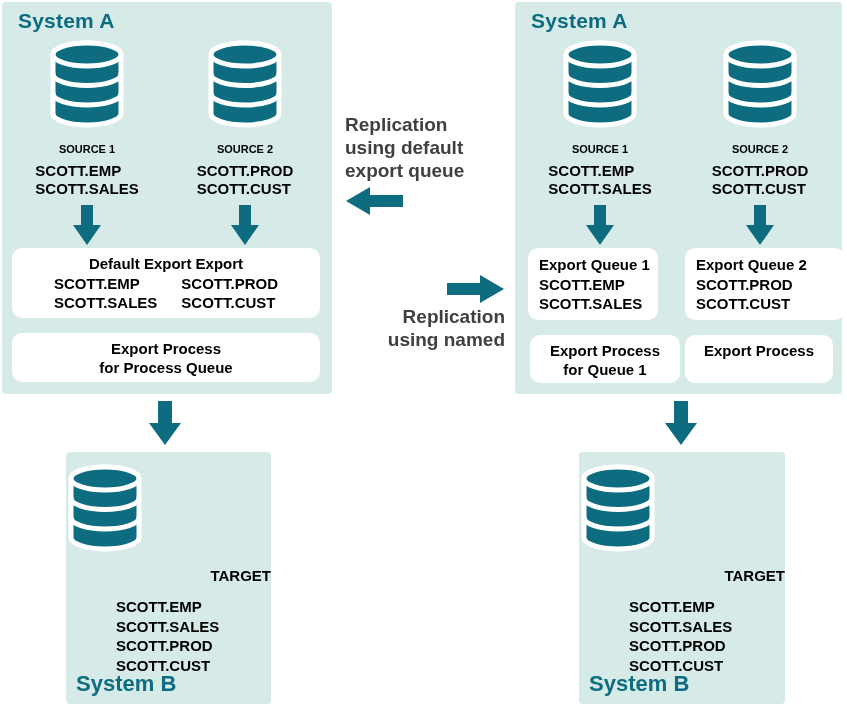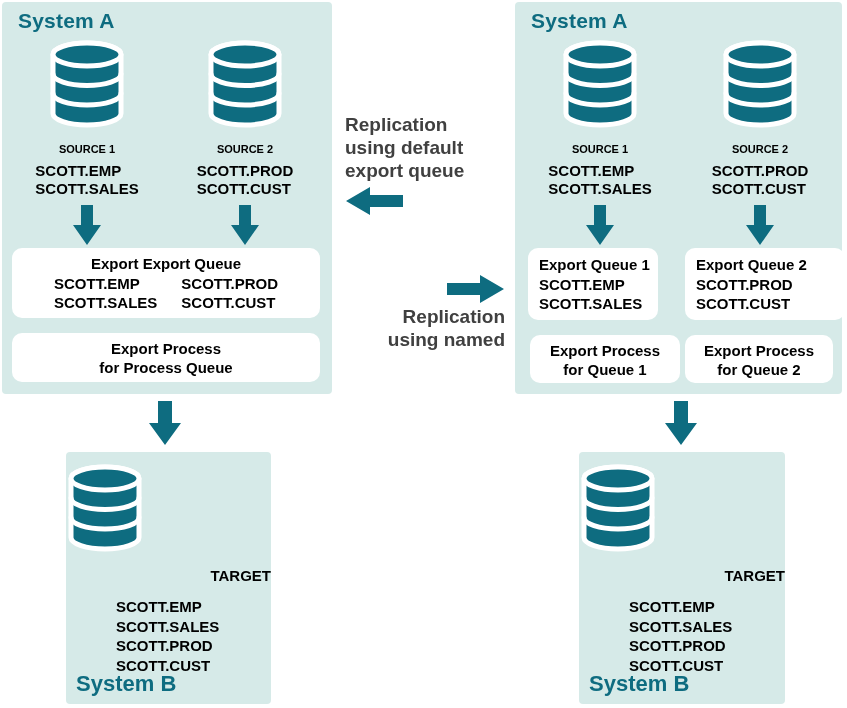--- a/index.html
+++ b/index.html
@@ -99,21 +99,21 @@
     </div>
 
     <span class="arrow-abs icon-arrow-down-sm" style="left:71px; top:203px;"><svg width="28" height="40" viewBox="0 0 28 40" xmlns="http://www.w3.org/2000/svg">
           <polygon points="8,0 20,0 20,20 28,20 14,40 0,20 8,20" fill="#0e6c80"></polygon>
         </svg></span>
     <span class="arrow-abs icon-arrow-down-sm" style="left:229px; top:203px;"><svg width="28" height="40" viewBox="0 0 28 40" xmlns="http://www.w3.org/2000/svg">
           <polygon points="8,0 20,0 20,20 28,20 14,40 0,20 8,20" fill="#0e6c80"></polygon>
         </svg></span>
 
     <div class="wbox centered" id="box-queue">
-      <div>Export Export Queue</div>
+      <div>Default Export Export</div>
       <div class="queue-cols">
         <div class="qcol">
           <div>SCOTT.EMP</div>
           <div>SCOTT.SALES</div>
         </div>
         <div class="qcol">
           <div>SCOTT.PROD</div>
           <div>SCOTT.CUST</div>
         </div>
       </div>
@@ -181,21 +181,20 @@
       <div>SCOTT.PROD</div>
       <div>SCOTT.CUST</div>
     </div>
 
     <div class="wbox pbox" id="pbox-1">
       <div>Export Process</div>
       <div>for Queue 1</div>
     </div>
     <div class="wbox pbox" id="pbox-2">
       <div>Export Process</div>
-      <div>for Queue 2</div>
     </div>
   </div>
 
   <div class="mid-label" id="label-default">
     <div>Replication</div>
     <div>using default</div>
     <div>export queue</div>
   </div>
   <span class="arrow-abs icon-arrow-left" style="left:346px; top:187px;"><svg width="57" height="28" viewBox="0 0 57 28" xmlns="http://www.w3.org/2000/svg">
         <polygon points="57,8 57,20 24,20 24,28 0,14 24,0 24,8" fill="#0e6c80"></polygon>

